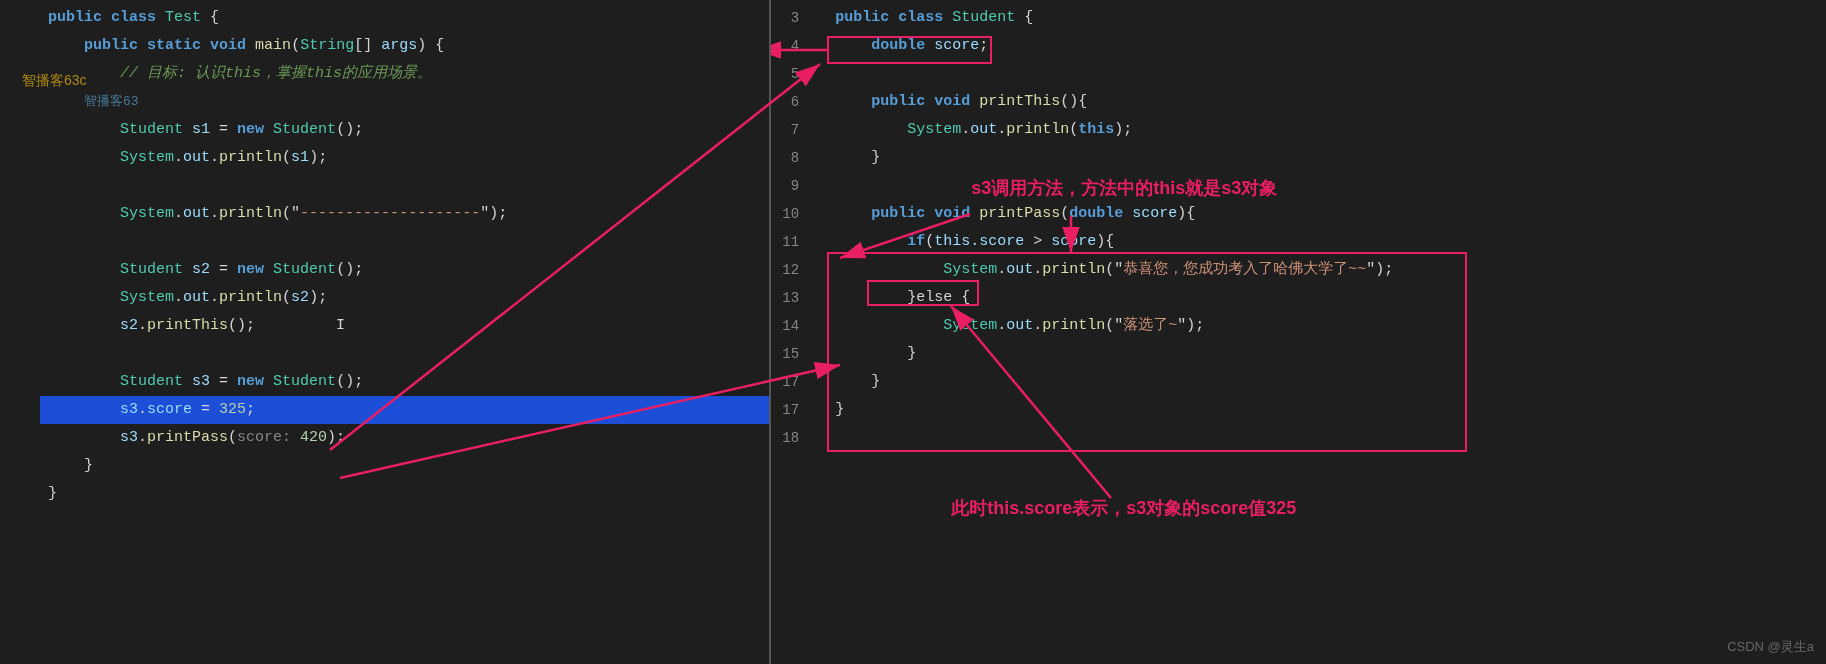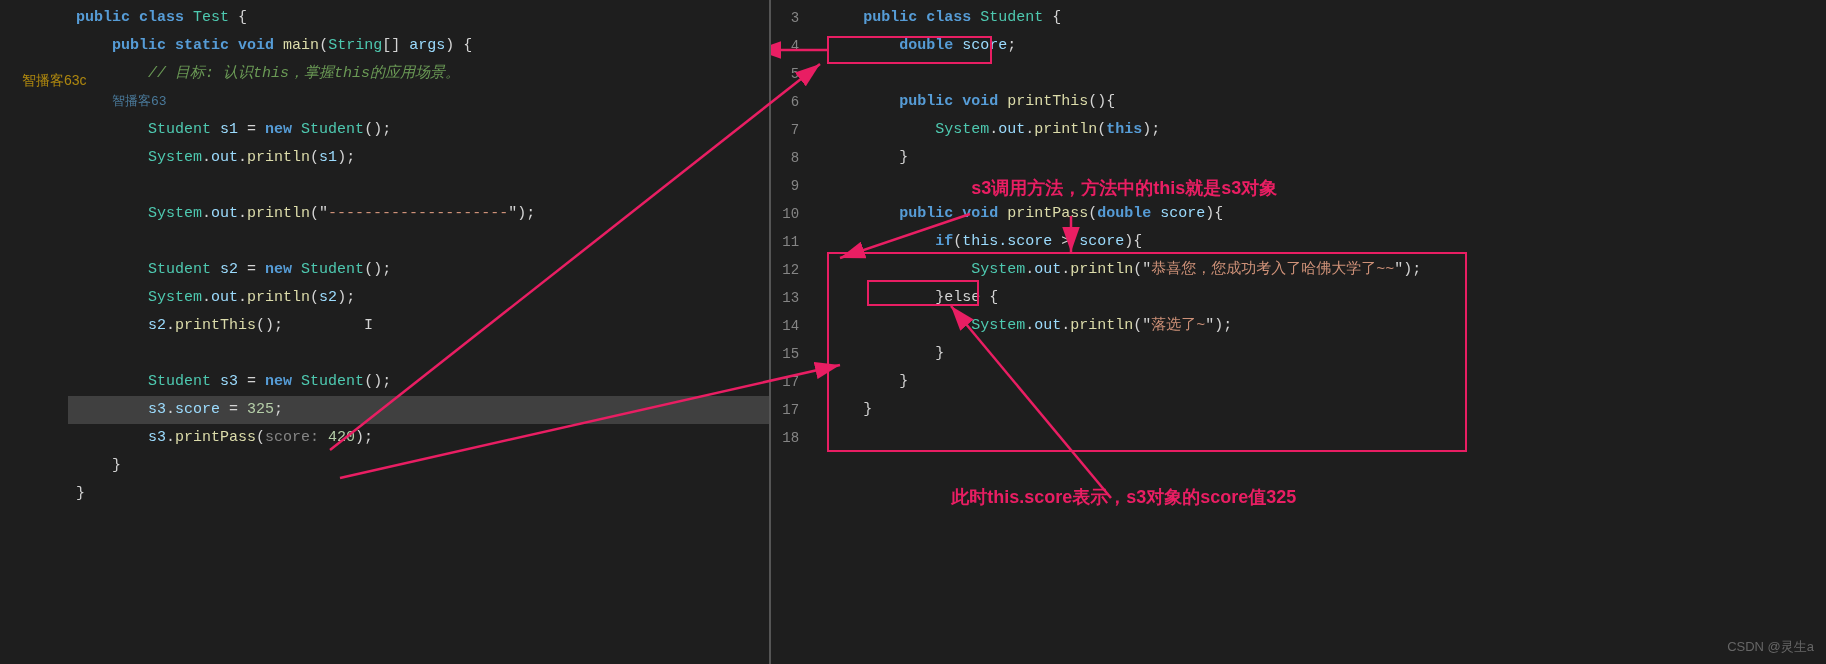--- a/index.html
+++ b/index.html
@@ -62,34 +62,33 @@
       text-align: right;
       padding-right: 8px;
       user-select: none;
       flex-shrink: 0;
     }
 
     .code-content {
       flex: 1;
       padding-top: 4px;
       overflow: hidden;
-      margin-left: 28px;
     }
 
     .code-line {
       height: 28px;
       line-height: 28px;
       white-space: pre;
       padding-left: 8px;
       color: #d4d4d4;
       position: relative;
     }
 
     .code-line.highlight-yellow {
-      background: #404040;
+      background: #1d4ed8;
     }
 
     
     .kw { color: #569cd6; font-weight: bold; }
     .type { color: #4ec9b0; }
     .fn { color: #dcdcaa; }
     .str { color: #ce9178; }
     .num { color: #b5cea8; }
     .comment { color: #6a9955; font-style: italic; }
     .param-hint { color: #858585; }
@@ -272,21 +271,21 @@
     <div class="annotation-layer" id="right-annotations">
 
       <div class="box-red" style="top: 36px; left: 56px; width: 165px; height: 28px;"></div>
 
       <div class="box-red" style="top: 252px; left: 56px; width: 640px; height: 200px;"></div>
 
       <div class="box-red" style="top: 280px; left: 96px; width: 112px; height: 26px;"></div>
 
       <div class="ann-text" style="top: 176px; left: 200px;">s3调用方法，方法中的this就是s3对象</div>
 
-      <div class="ann-text" style="top: 485px; left: 180px;">此时this.score表示，s3对象的score值325</div>
+      <div class="ann-text" style="top: 496px; left: 180px;">此时this.score表示，s3对象的score值325</div>
 
       <svg class="svg-overlay">
 
         <defs>
           <marker id="arrowhead-r" markerWidth="10" markerHeight="7" refX="10" refY="3.5" orient="auto">
             <polygon points="0 0, 10 3.5, 0 7" fill="#e91e63"></polygon>
           </marker>
           <marker id="arrowhead-l" markerWidth="10" markerHeight="7" refX="0" refY="3.5" orient="auto-start-reverse">
             <polygon points="0 0, 10 3.5, 0 7" fill="#e91e63"></polygon>
           </marker>

